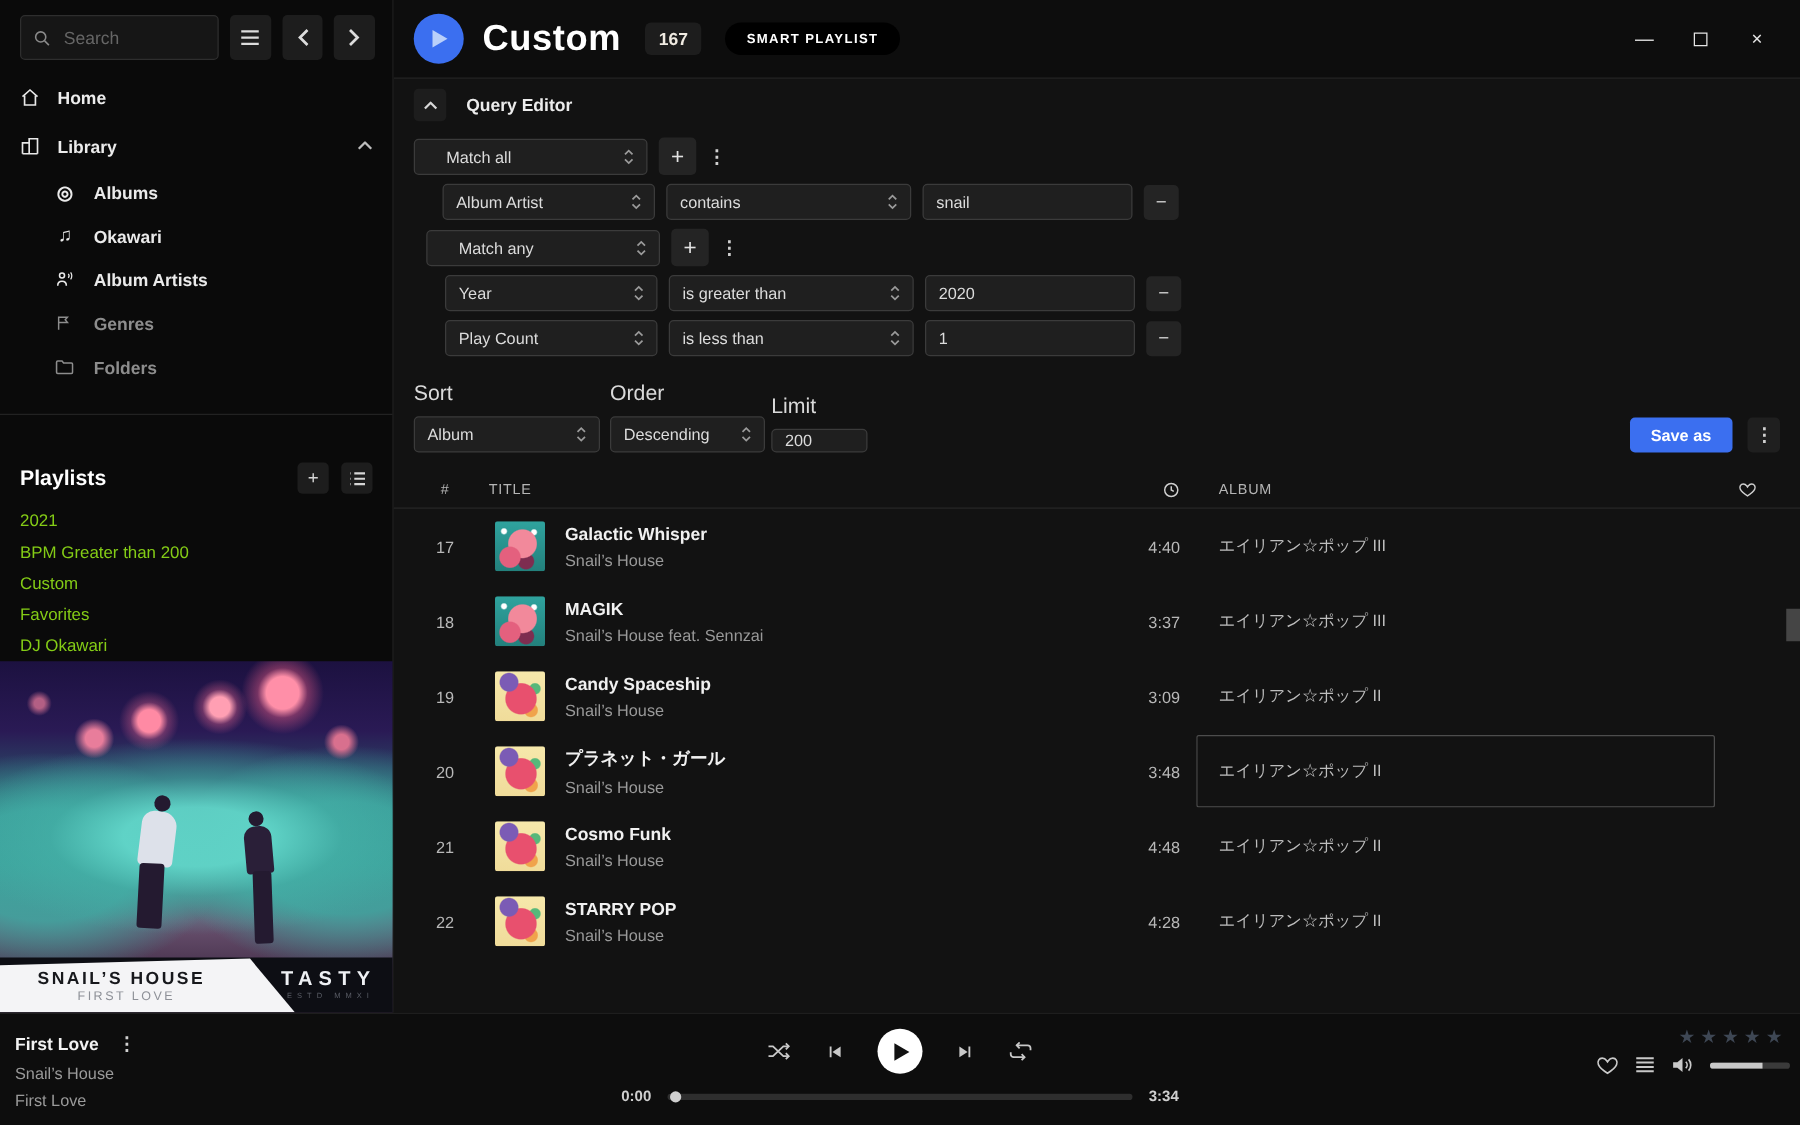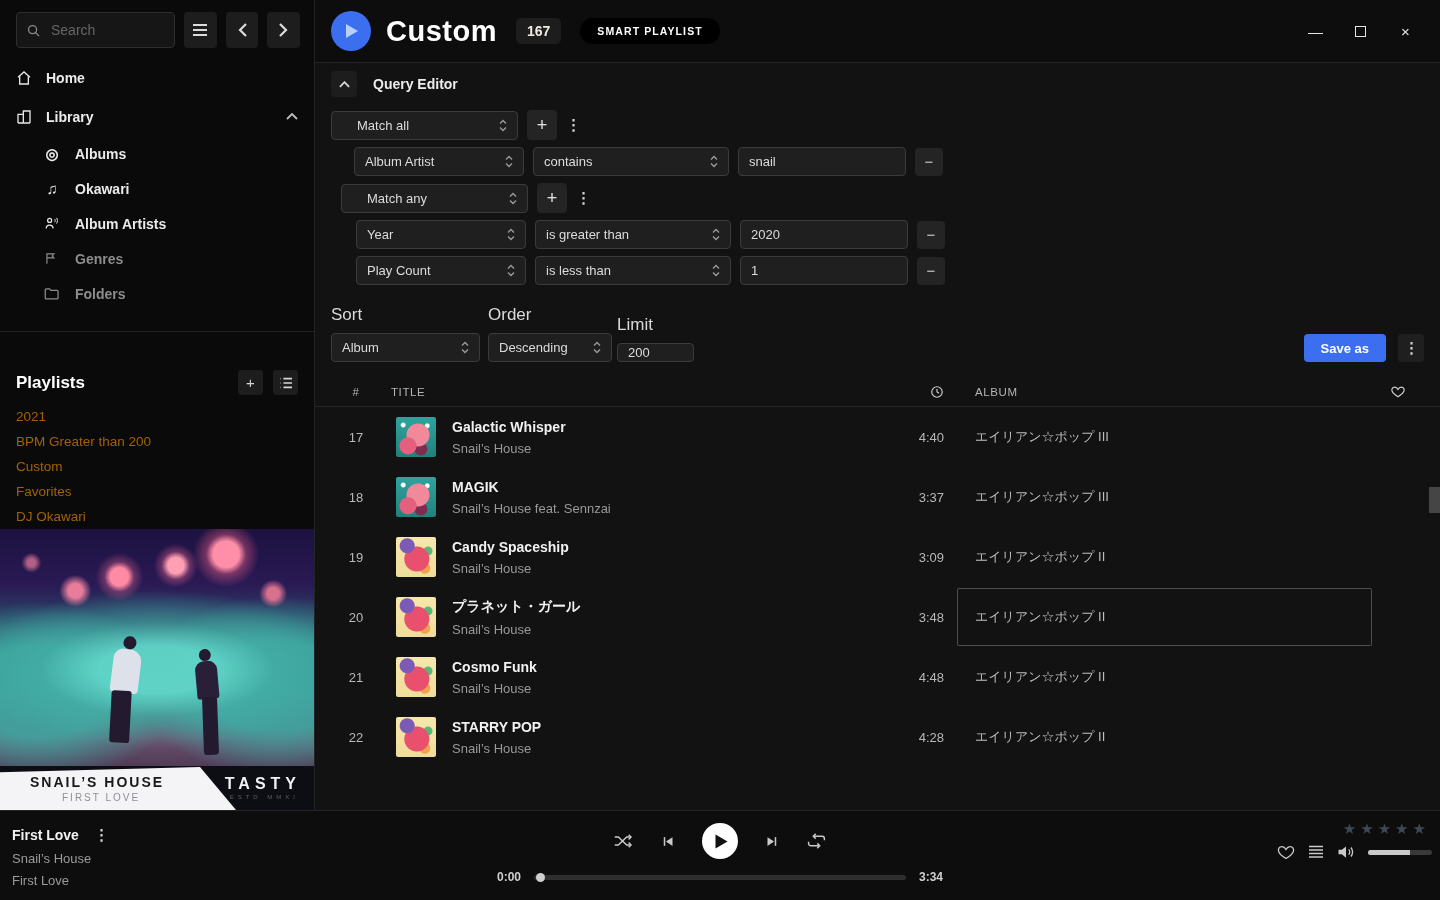--- a/index.html
+++ b/index.html
@@ -23,21 +23,21 @@
   .nav-row { height:39px; display:flex; align-items:center; gap:14px; font-size:14px; font-weight:bold; color:#ececec; }
   .nav-row .spacer { flex:1; }
   .sub-list { padding-left:28px; }
   .sub-row { height:35px; display:flex; align-items:center; gap:15px; font-size:14px; font-weight:bold; color:#eaeaea; }
   .sub-row.dim { color:#8d8d8d; }
   .glyph-ic { font-size:15px; width:16px; text-align:center; }
   .playlists { margin-top:20px; border-top:1px solid #222; padding:13px 16px 0; }
   .pl-header { display:flex; align-items:center;margin-top:25px; }
   .pl-title { font-size:17px; font-weight:bold; color:#fff; flex:1; }
   .pl-btn { width:25px; height:25px; background:#1d1d1d; border-radius:4px; display:flex; align-items:center; justify-content:center; color:#d6d6d6; margin-left:10px; font-size:15px; }
-  .pl-item { height:25px; display:flex; align-items:center; font-size:13.5px; color:#a16207; }
+  .pl-item { height:25px; display:flex; align-items:center; font-size:13.5px; color:#84cc16; }
   .pl-list { margin-top:9px; }
 
   
   .cover { margin-top:auto; height:313px; position:relative; overflow:hidden;
     background:
       radial-gradient(circle at 72% 9%,  #ff8fa8 0 13px, rgba(255,100,140,.38) 20px, transparent 33px),
       radial-gradient(circle at 56% 13%, #ff9fb3 0 8px,  rgba(255,110,150,.32) 14px, transparent 22px),
       radial-gradient(circle at 38% 17%, #ff8aa4 0 9px,  rgba(255,110,150,.3) 15px, transparent 24px),
       radial-gradient(circle at 24% 22%, #e87d9b 0 7px,  transparent 16px),
       radial-gradient(circle at 87% 23%, #d8708e 0 6px,  transparent 14px),

